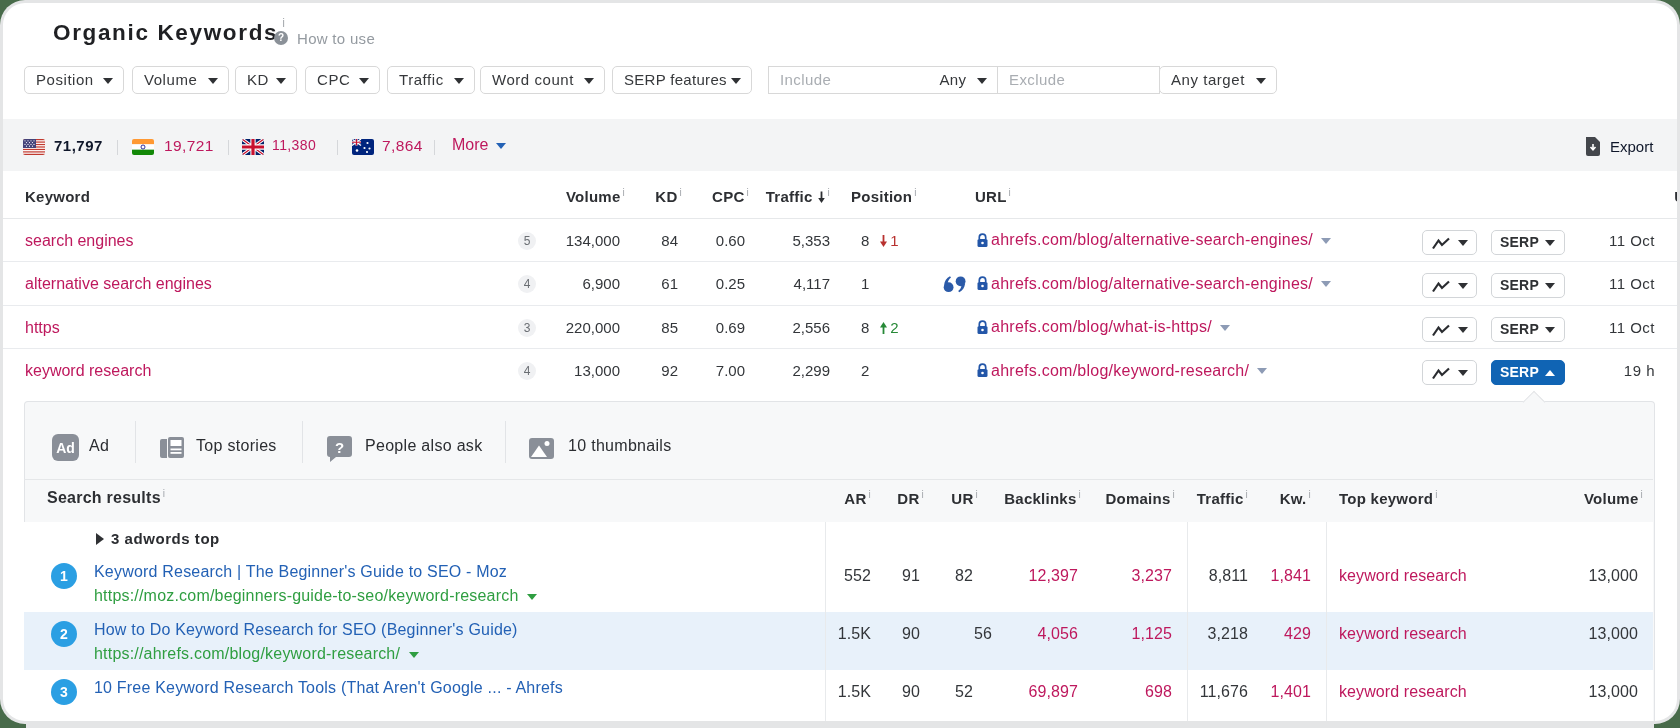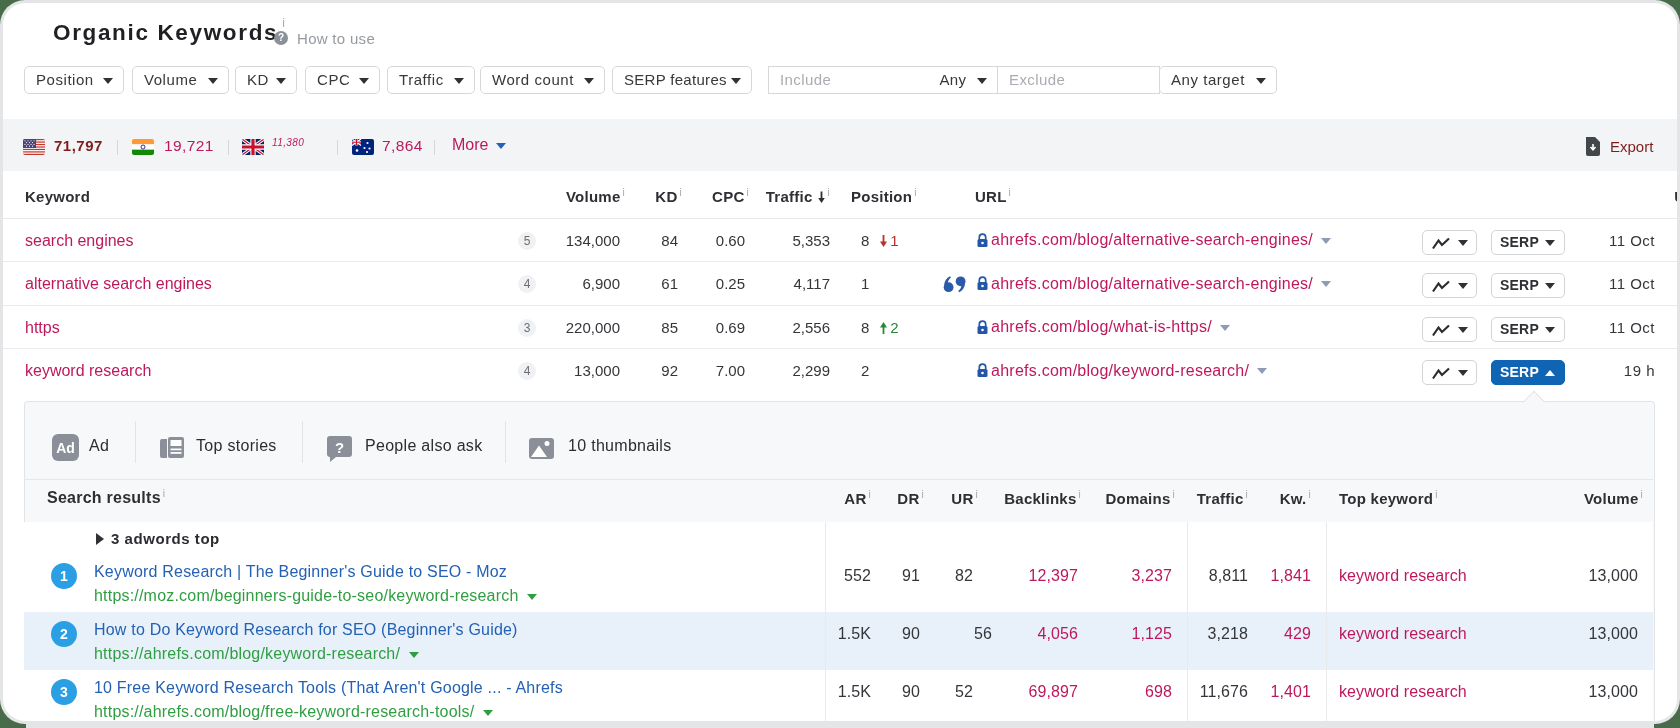--- a/index.html
+++ b/index.html
@@ -4,21 +4,21 @@
 <style>
 * { margin:0; padding:0; box-sizing:border-box; }
 html,body { width:1680px; height:728px; overflow:hidden; }
 body { background:#486b4a; font-family:"Liberation Sans", sans-serif; position:relative; }
 .botstrip { position:absolute; left:26px; right:26px; top:721px; height:7px; background:#e4e5e6; }
 .card { position:absolute; left:3px; top:3px; width:1674px; height:718px; background:#fff; border-radius:22px; box-shadow:0 0 0 3px #e4e5e6; overflow:hidden; }
 .abs { position:absolute; }
 .r { text-align:right; }
 .b { font-weight:bold; }
 .blue { color:#be185d; }
-.dark { color:#7f1d1d; }
+.dark { color:#0f172a; }
 sup.i { font-size:10px; color:#a3a7ac; font-weight:normal; vertical-align:6px; margin-left:2px; line-height:0; }
 .cr { display:inline-block; width:0; height:0; border-left:5px solid transparent; border-right:5px solid transparent; border-top:6.5px solid #2f3134; vertical-align:middle; }
 .crup { display:inline-block; width:0; height:0; border-left:5px solid transparent; border-right:5px solid transparent; border-bottom:6.5px solid #fff; vertical-align:middle; }
 .fbtn { position:absolute; top:63px; height:28px; border:1px solid #d8d8d8; border-radius:5px; background:#fff; font-size:15px; letter-spacing:0.55px; color:#36383b; line-height:26px; padding-left:11px; }
 .fbtn .cr { position:absolute; right:10px; top:11px; }
 .finput { position:absolute; top:63px; height:28px; border:1px solid #d8d8d8; background:#fff; font-size:15px; letter-spacing:0.4px; color:#a9adb2; line-height:26px; padding-left:11px; }
 .tabstrip { position:absolute; left:0; top:116px; width:1674px; height:52px; background:#f3f4f5; }
 .flag { display:inline-block; width:22px; height:16px; border-radius:2px; vertical-align:-3px; overflow:hidden; }
 .tabdiv { position:absolute; top:21px; width:1px; height:15px; background:#d5d7da; }
 .hdr { position:absolute; font-size:15px; font-weight:bold; color:#2d2f33; letter-spacing:0.25px; }
@@ -103,21 +103,21 @@
   <div class="tabdiv" style="left:225px;"></div>
   <div class="abs" style="left:239px; top:19px;">
     <svg class="flag" viewBox="0 0 22 16">
           <rect width="22" height="16" fill="#012169"></rect>
           <path d="M0,0 22,16 M22,0 0,16" stroke="#fff" stroke-width="3.2"></path>
           <path d="M0,0 22,16 M22,0 0,16" stroke="#C8102E" stroke-width="1.3"></path>
           <path d="M11,0 V16 M0,8 H22" stroke="#fff" stroke-width="5.3"></path>
           <path d="M11,0 V16 M0,8 H22" stroke="#C8102E" stroke-width="3.2"></path>
         </svg>
   </div>
-  <div class="abs blue" style="left:269px; top:18px; font-size:10px; letter-spacing:0.4px;font-style:italic;">11,380</div>
+  <div class="abs blue" style="left:269px; top:18px; font-size:14px; letter-spacing:0.4px;">11,380</div>
   <div class="tabdiv" style="left:334px;"></div>
   <div class="abs" style="left:349px; top:19px;">
     <svg class="flag" viewBox="0 0 22 16">
           <rect width="22" height="16" fill="#00247d"></rect>
           <path d="M0,0 9,6.5 M9,0 0,6.5" stroke="#fff" stroke-width="1.4"></path>
           <path d="M4.5,0 V6.5 M0,3.25 H9" stroke="#fff" stroke-width="2.2"></path>
           <path d="M4.5,0 V6.5 M0,3.25 H9" stroke="#C8102E" stroke-width="1.2"></path>
           <circle cx="15.5" cy="4" r="1.1" fill="#fff"></circle>
           <circle cx="12.5" cy="9" r="1.1" fill="#fff"></circle>
           <circle cx="17.5" cy="9.5" r="1.1" fill="#fff"></circle>
@@ -333,21 +333,20 @@
     <div class="pcell r blue" style="left:954px; width:100px;">4,056</div>
     <div class="pcell r blue" style="left:1048px; width:100px;">1,125</div>
     <div class="pcell r" style="left:1124px; width:100px;">3,218</div>
     <div class="pcell r blue" style="left:1187px; width:100px;">429</div>
     <div class="pcell blue" style="left:1315px;">keyword research</div>
     <div class="pcell r" style="left:1514px; width:100px;">13,000</div>
   </div>
   <div class="prow" style="top:269px; background:#fff; height:61px;">
     <div class="circle">3</div>
     <div class="ptitle">10 Free Keyword Research Tools (That Aren't Google ... - Ahrefs</div>
-    <div class="purl">https://ahrefs.com/blog/free-keyword-research-tools/ <i class="cr" style="border-top-color:#2f9e41; margin-left:4px;"></i></div>
     <div class="pcell r" style="left:747px; width:100px;">1.5K</div>
     <div class="pcell r" style="left:796px; width:100px;">90</div>
     <div class="pcell r" style="left:849px; width:100px;">52</div>
     <div class="pcell r blue" style="left:954px; width:100px;">69,897</div>
     <div class="pcell r blue" style="left:1048px; width:100px;">698</div>
     <div class="pcell r" style="left:1124px; width:100px;">11,676</div>
     <div class="pcell r blue" style="left:1187px; width:100px;">1,401</div>
     <div class="pcell blue" style="left:1315px;">keyword research</div>
     <div class="pcell r" style="left:1514px; width:100px;">13,000</div>
   </div>

